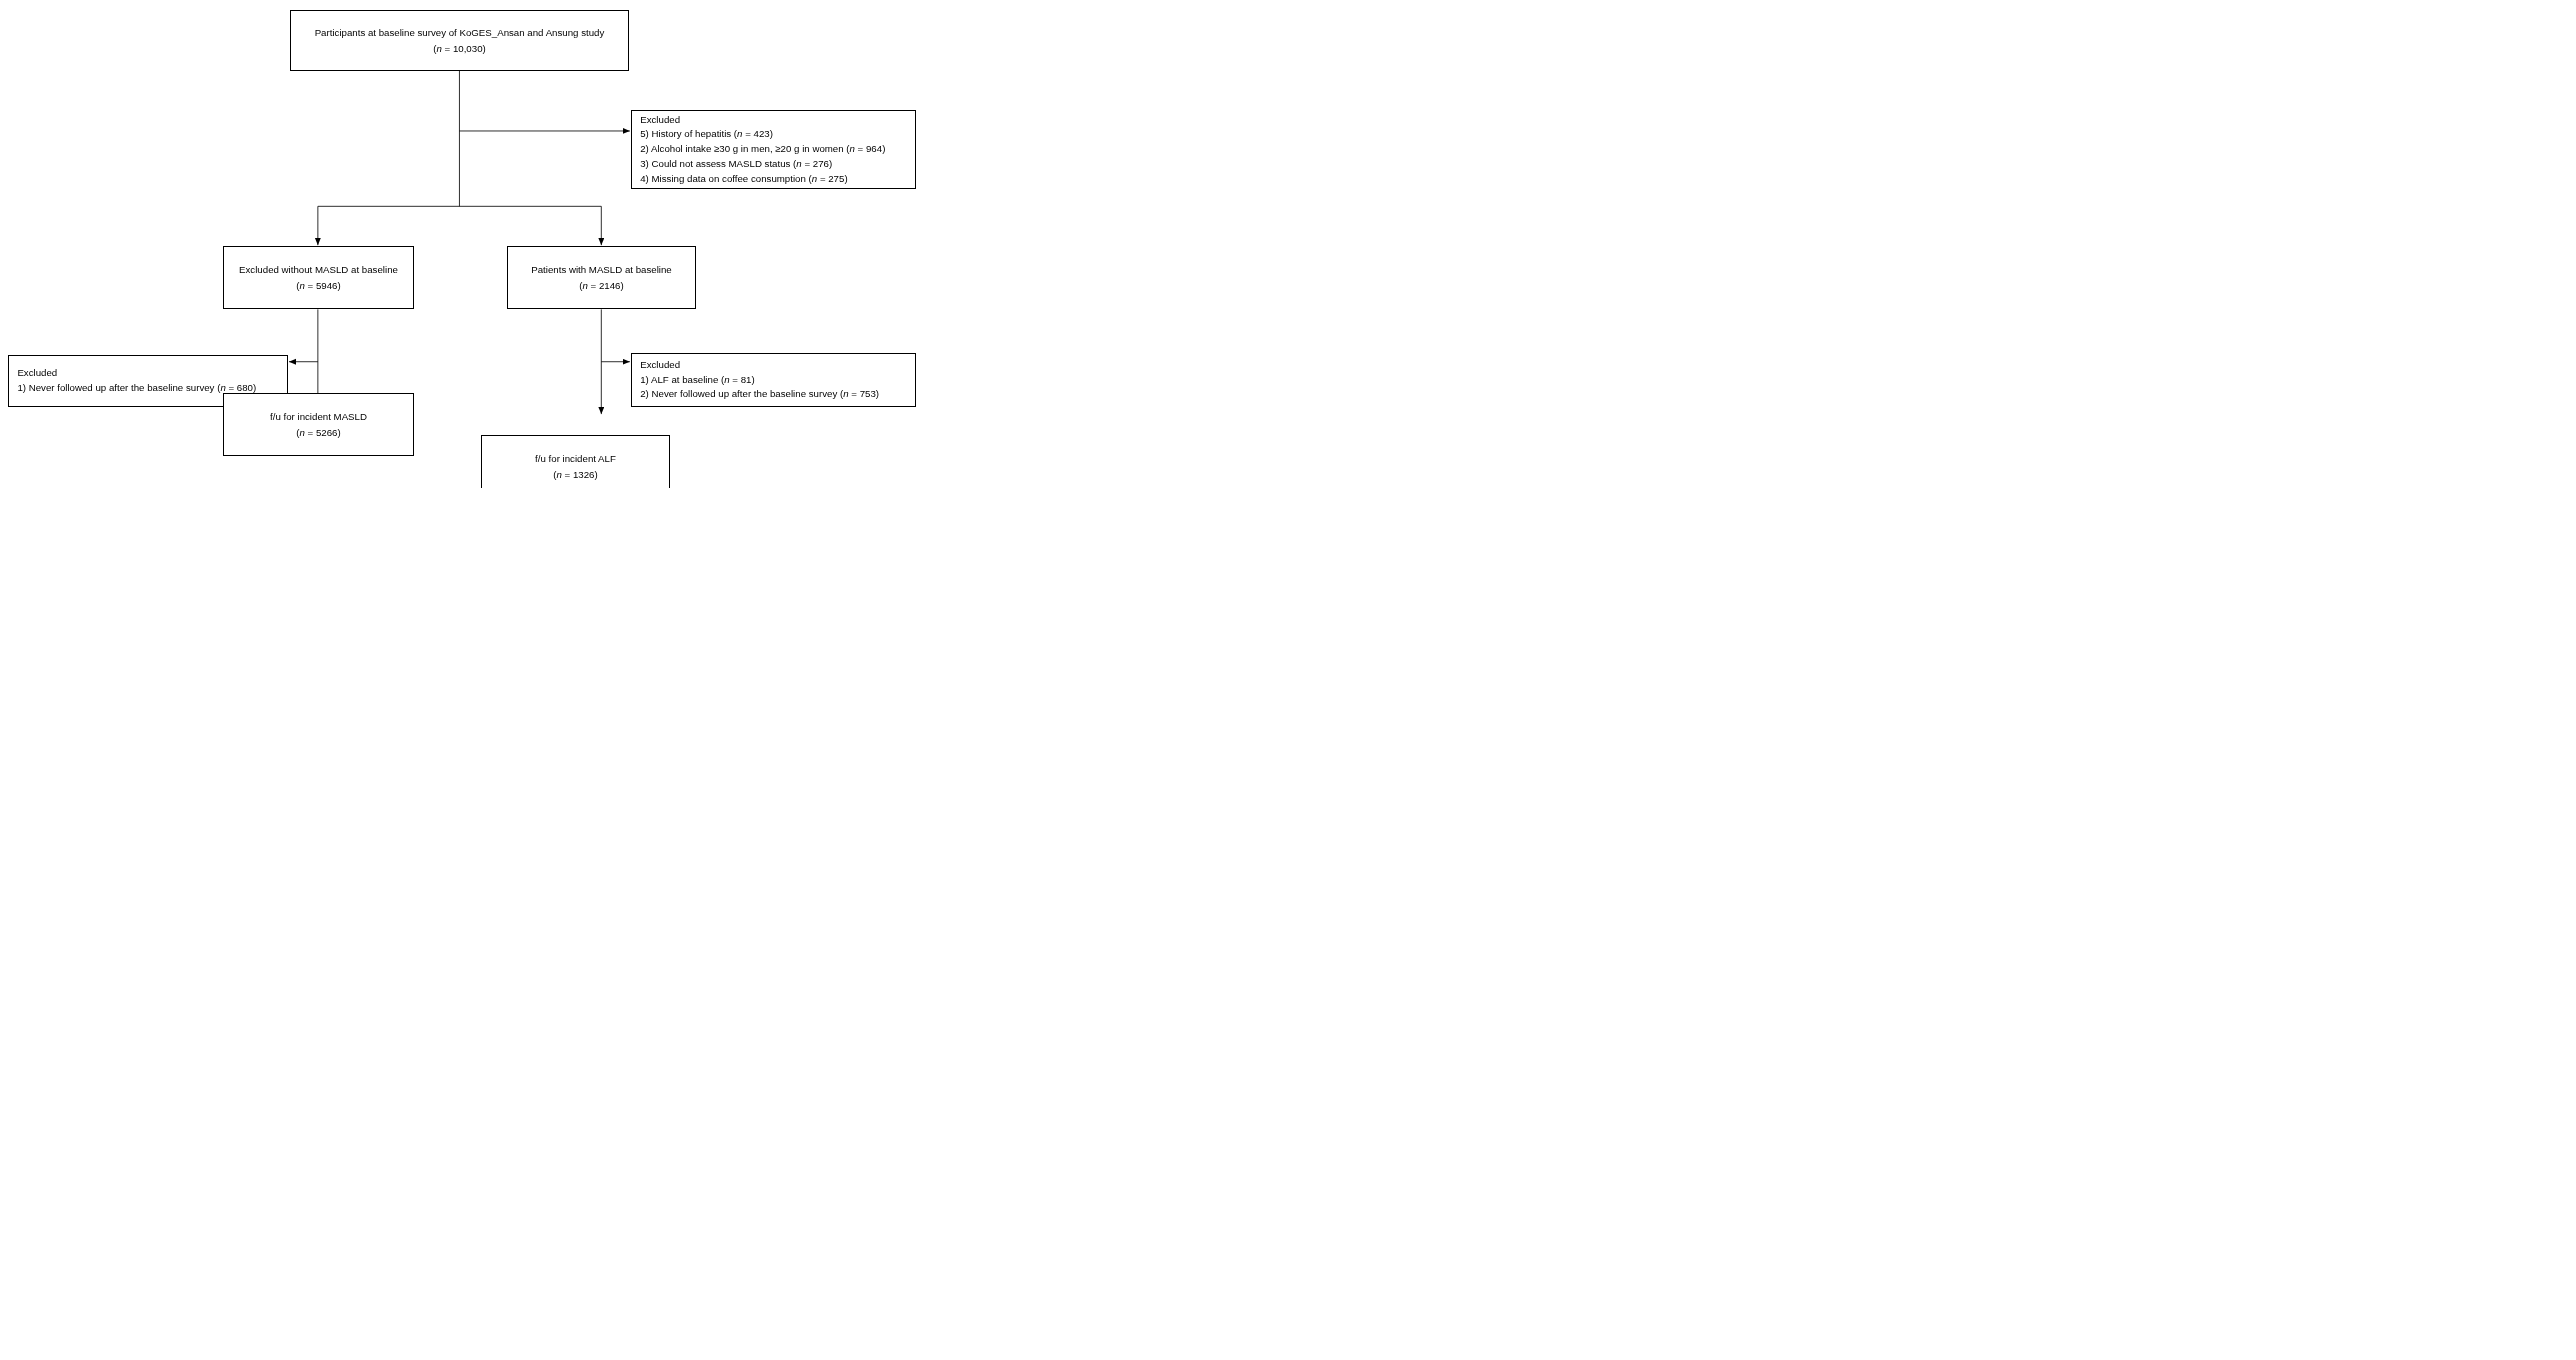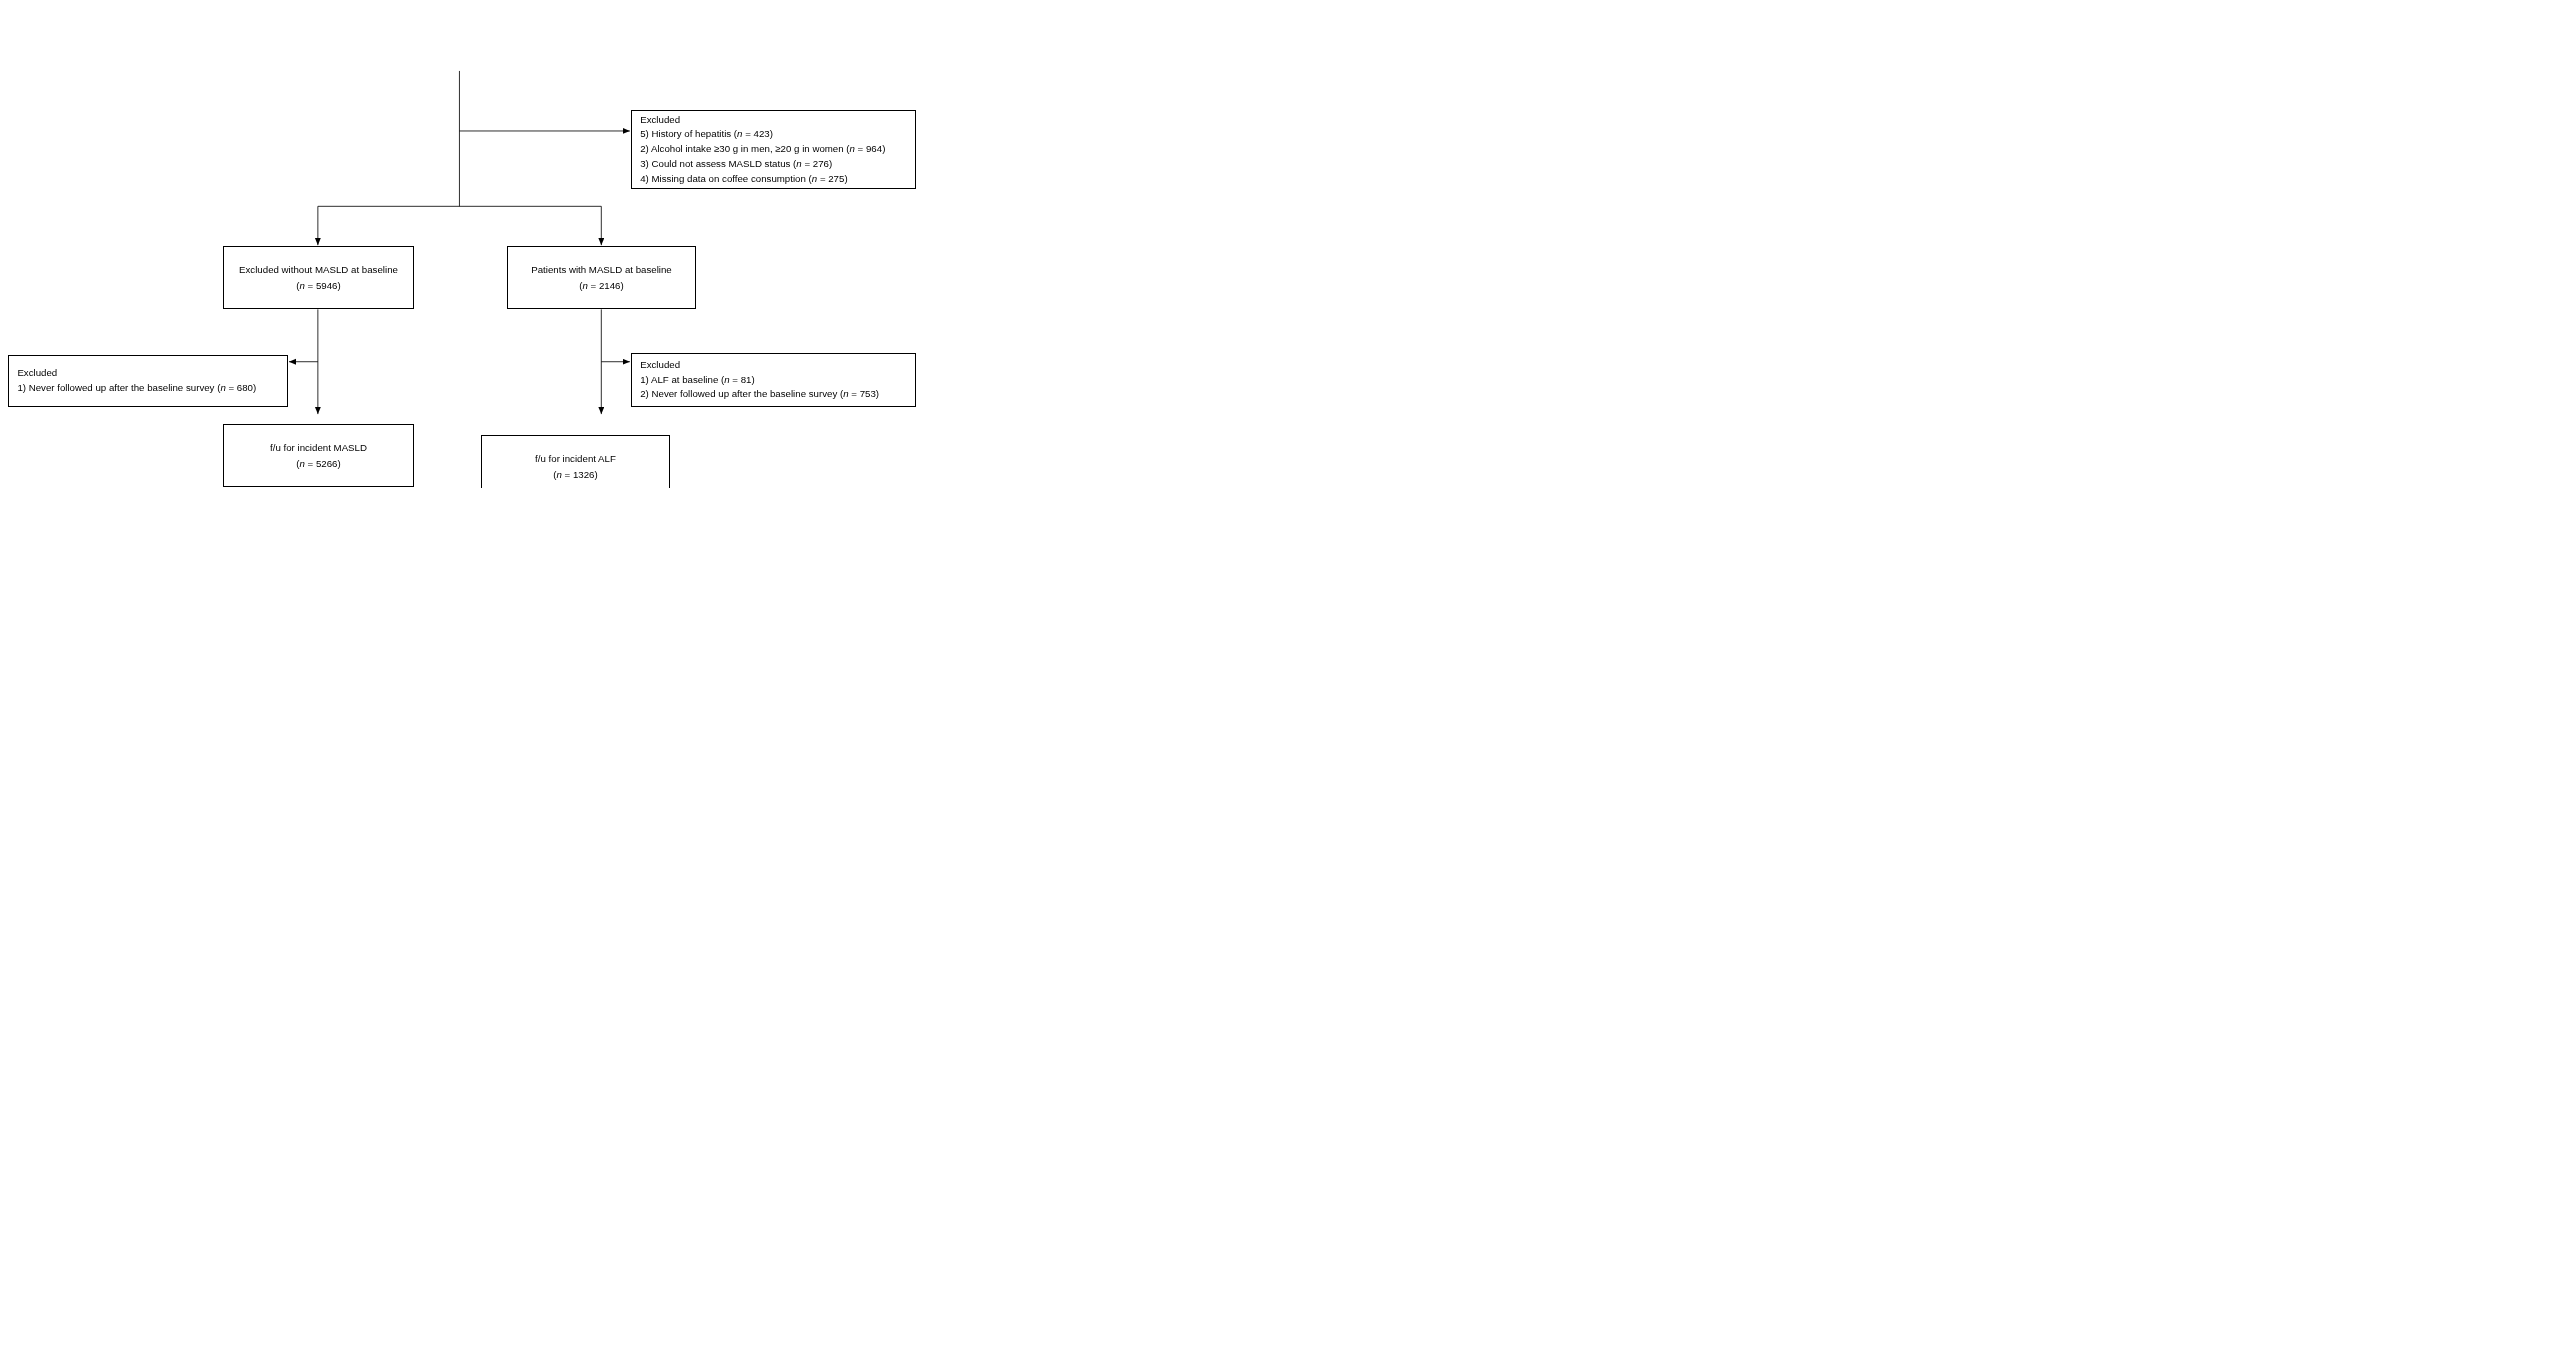--- a/index.html
+++ b/index.html
@@ -80,20 +80,28 @@
 
     <path d="M540,525 V703" stroke="#000000" stroke-width="1.4" fill="none" marker-end="url(#arrow)"></path>
 
     <path d="M540,614 H491" stroke="#000000" stroke-width="1.4" fill="none" marker-end="url(#arrow)"></path>
 
     <path d="M1021.5,525 V703" stroke="#000000" stroke-width="1.4" fill="none" marker-end="url(#arrow)"></path>
 
     <path d="M1021.5,614 H1070" stroke="#000000" stroke-width="1.4" fill="none" marker-end="url(#arrow)"></path>
   </svg>
 
+  <div class="box center" style="left:290px; top:10px; width:339px; height:61px;">
+    <div class="line">
+      <span>Participants at baseline survey of KoGES_Ansan and Ansung study</span>
+    </div>
+    <div class="line">
+      <span>(</span><span class="it">n</span><span> = 10,030)</span>
+    </div>
+  </div>
 
   <div class="box leftalign" style="left:631px; top:91px; width:285px; height:79px;">
     <div class="line">
       <span>Excluded</span>
     </div>
     <div class="line">
       <span>5) History of hepatitis (</span><span class="it">n</span><span> = 423)</span>
     </div>
     <div class="line">
       <span>2) Alcohol intake ≥30 g in men, ≥20 g in women (</span><span class="it">n</span><span> = 964)</span>
@@ -138,21 +146,21 @@
       <span>Excluded</span>
     </div>
     <div class="line">
       <span>1) ALF at baseline (</span><span class="it">n</span><span> = 81)</span>
     </div>
     <div class="line">
       <span>2) Never followed up after the baseline survey (</span><span class="it">n</span><span> = 753)</span>
     </div>
   </div>
 
-  <div class="box center" style="left:223px; top:424px; width:191px; height:63px;">
+  <div class="box center" style="left:223px; top:393px; width:191px; height:63px;">
     <div class="line">
       <span>f/u for incident MASLD</span>
     </div>
     <div class="line">
       <span>(</span><span class="it">n</span><span> = 5266)</span>
     </div>
   </div>
 
   <div class="box center" style="left:481px; top:415px; width:189px; height:63px;margin-top:20px;">
     <div class="line">

